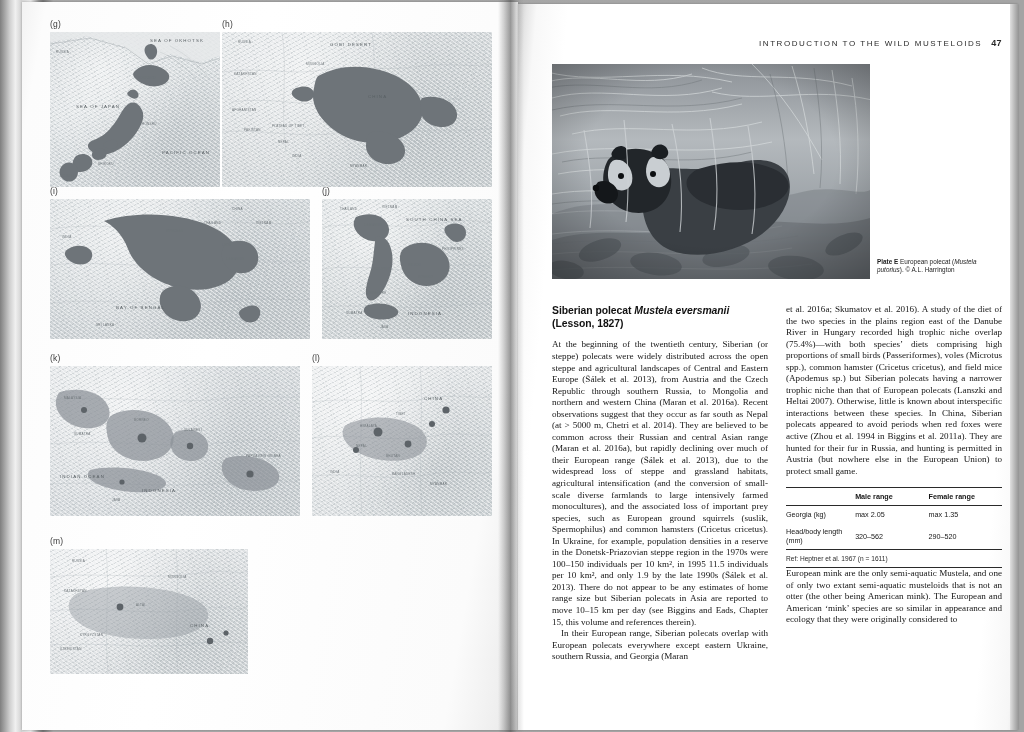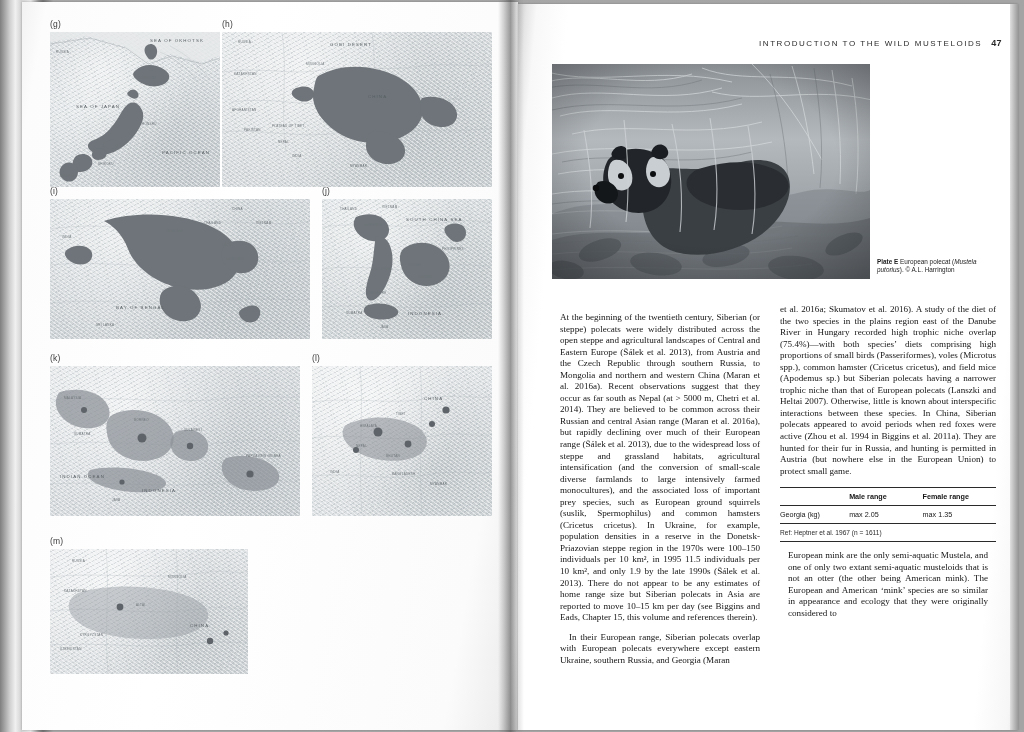--- a/index.html
+++ b/index.html
@@ -96,31 +96,31 @@
   .plate-caption{
     position:absolute;left:343px;top:254px;width:124px;
     font-size:6.4px;line-height:8.4px;color:#1c1c1c;
   }
   .plate-caption b{font-weight:bold;}
   .plate-caption i{font-style:italic;}
 
   .cols{position:absolute;left:18px;top:300px;width:450px;}
   .col{position:absolute;top:0;width:216px;}
   .col-l{left:0;}
-  .col-r{left:228px;}
+  .col-r{left:234px;}
 
   h3.sec{
     margin:0 0 9px 0;
     font-family:"Liberation Sans", sans-serif;
     font-size:10.4px;line-height:13.2px;font-weight:bold;color:#121212;
     letter-spacing:-.05px;
   }
   h3.sec i{font-style:italic;}
   p.body{
-    margin:8px;
+    margin:0;
     font-family:"Liberation Serif", serif;
     font-size:9.1px;line-height:11.55px;
     color:#151515;text-align:justify;
     -webkit-hyphens:auto;hyphens:auto;
   }
   p.body.indent{text-indent:9px;}
 
   
   table.meas{
     border-collapse:collapse;width:100%;margin:10px 0 0 0;
@@ -463,20 +463,24 @@
       </div>
 
       <div class="plate-caption">
         <b>Plate E</b>
         <span>European polecat (</span><i>Mustela putorius</i><span>). © A.L. Harrington</span>
       </div>
 
       <div class="cols">
 
         <div class="col col-l">
+          <h3 class="sec">
+            <span>Siberian polecat </span><i>Mustela eversmanii</i><br>
+            <span>(Lesson, 1827)</span>
+          </h3>
           <p class="body">At the beginning of the twentieth century, Siberian (or steppe) polecats were widely distributed across the open steppe and agricultural landscapes of Central and Eastern Europe (Šálek et al. 2013), from Austria and the Czech Republic through southern Russia, to Mongolia and northern and western China (Maran et al. 2016a). Recent observations suggest that they occur as far south as Nepal (at &gt; 5000 m, Chetri et al. 2014). They are believed to be common across their Russian and central Asian range (Maran et al. 2016a), but rapidly declining over much of their European range (Šálek et al. 2013), due to the widespread loss of steppe and grassland habitats, agricultural intensification (and the conversion of small-scale diverse farmlands to large intensively farmed monocultures), and the associated loss of important prey species, such as European ground squirrels (suslik, Spermophilus) and common hamsters (Cricetus cricetus). In Ukraine, for example, population densities in a reserve in the Donetsk-Priazovian steppe region in the 1970s were 100–150 individuals per 10 km², in 1995 11.5 individuals per 10 km², and only 1.9 by the late 1990s (Šálek et al. 2013). There do not appear to be any estimates of home range size but Siberian polecats in Asia are reported to move 10–15 km per day (see Biggins and Eads, Chapter 15, this volume and references therein).</p>
           <p class="body indent" style="margin-top:0;">In their European range, Siberian polecats overlap with European polecats everywhere except eastern Ukraine, southern Russia, and Georgia (Maran</p>
         </div>
 
         <div class="col col-r">
             <p class="body" style="margin: 0px;">et al. 2016a; Skumatov et al. 2016). A study of the diet of the two species in the plains region east of the Danube River in Hungary recorded high trophic niche overlap (75.4%)—with both species’ diets comprising high proportions of small birds (Passeriformes), voles (Microtus spp.), common hamster (Cricetus cricetus), and field mice (Apodemus sp.) but Siberian polecats having a narrower trophic niche than that of European polecats (Lanszki and Heltai 2007). Otherwise, little is known about interspecific interactions between these species. In China, Siberian polecats appeared to avoid periods when red foxes were active (Zhou et al. 1994 in Biggins et al. 2011a). They are hunted for their fur in Russia, and hunting is permitted in Austria (but nowhere else in the European Union) to protect small game.</p>
 
           <div class="tbl-wrap" style="margin-top:0;">
             <table class="meas">
               <thead>
@@ -485,20 +489,25 @@
                   <th class="c2">Male range</th>
                   <th class="c3">Female range</th>
                 </tr>
               </thead>
               <tbody>
                 <tr class="rule-mid">
                   <td>Georgia (kg)</td>
                   <td>max 2.05</td>
                   <td>max 1.35</td>
                 </tr>
+                <tr>
+                  <td>Head/body length (mm)</td>
+                  <td>320–562</td>
+                  <td>290–520</td>
+                </tr>
                 <tr class="ref rule-mid">
                   <td colspan="3">Ref: Heptner et al. 1967 (n = 1611)</td>
                 </tr>
               </tbody>
             </table>
             <div class="rule-bot" style="height:0;"></div>
           </div>
 
           <p class="body">European mink are the only semi-aquatic Mustela, and one of only two extant semi-aquatic musteloids that is not an otter (the other being American mink). The European and American ‘mink’ species are so similar in appearance and ecology that they were originally considered to</p>
         </div>

